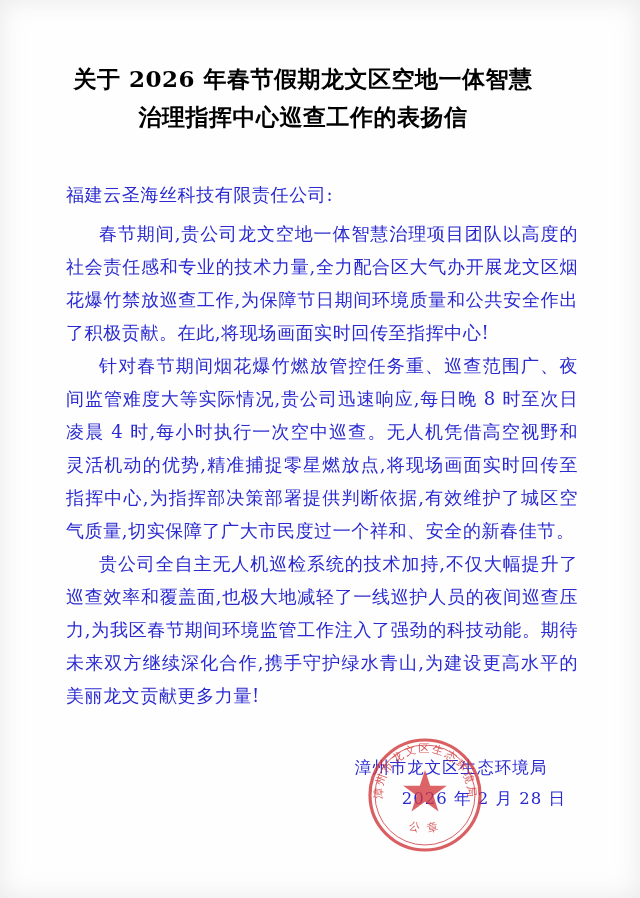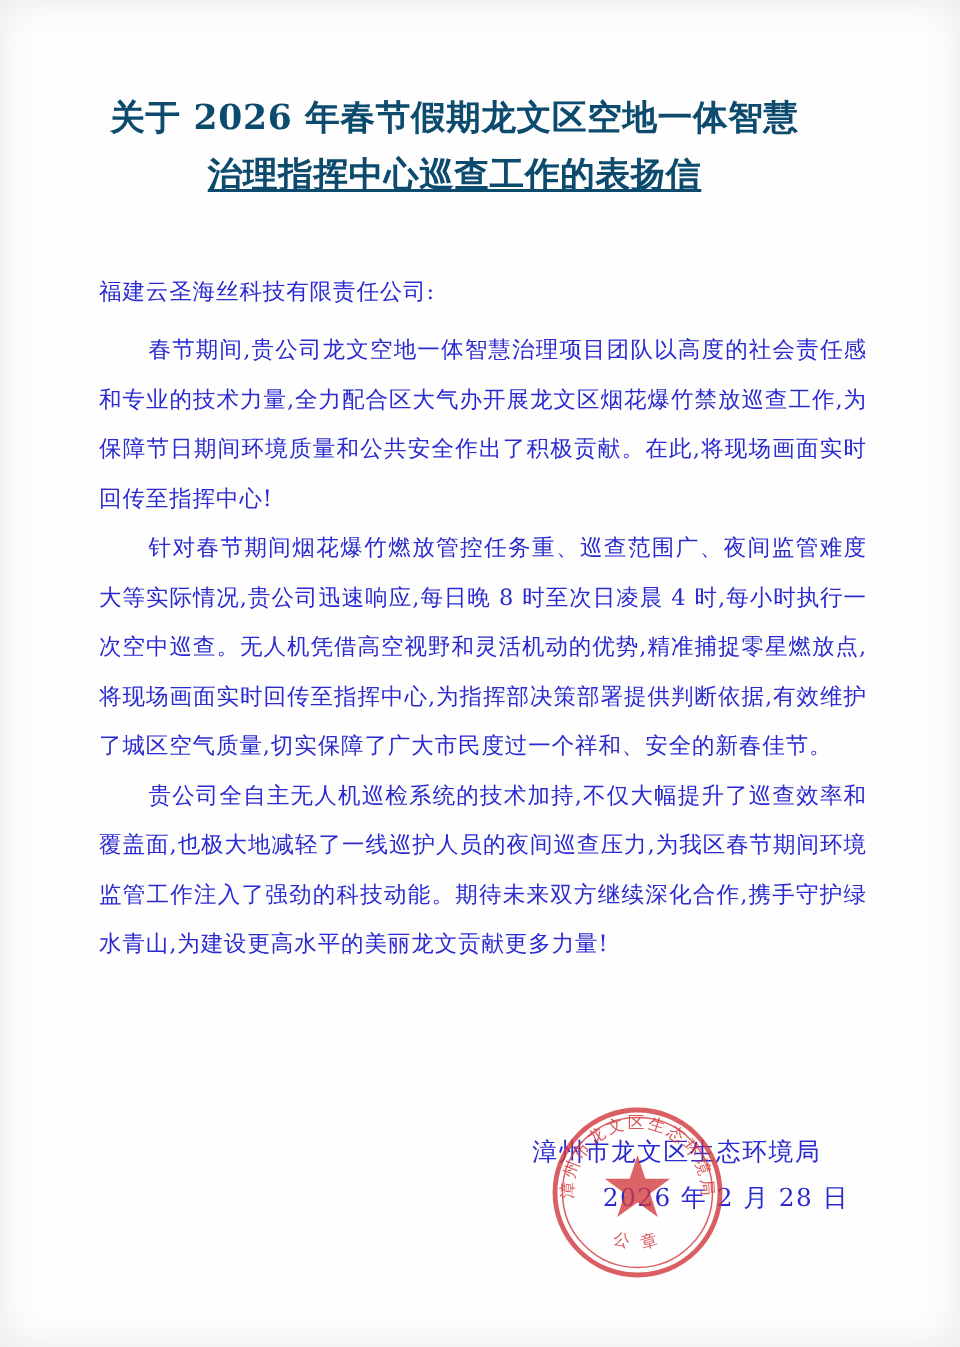--- a/index.html
+++ b/index.html
@@ -24,40 +24,39 @@
   .page::before {
     content: "";
     position: absolute;
     left: 0; top: 0; right: 0; bottom: 0;
     box-shadow: inset 0 0 26px rgba(170,170,170,0.25);
     pointer-events: none;
   }
   .doc-title {
     margin: 0;
     padding: 62px 74px 0 40px;
-    color: #0c4a6e;
+    color: #000000;
     text-align: center;
     font-family: "DejaVu Serif", serif;
     font-weight: bold;
     font-size: 23px;
     line-height: 34px;
     letter-spacing: 0.5px;
   }
   .title-line {
     display: block;
     white-space: nowrap;
   }
   .title-line.second {
     margin-top: 4px;
-    text-decoration: underline;
   }
   .body-block {
     padding: 44px 62px 0 66px;
     color: #2a2ad0;
-    font-size: 15px;
+    font-size: 18px;
     line-height: 33px;
     font-family: "DejaVu Serif", serif;
   }
   .salutation {
     margin: 0 0 6px 0;
     text-align: left;
     letter-spacing: 0.6px;
   }
   .para {
     margin: 0;

